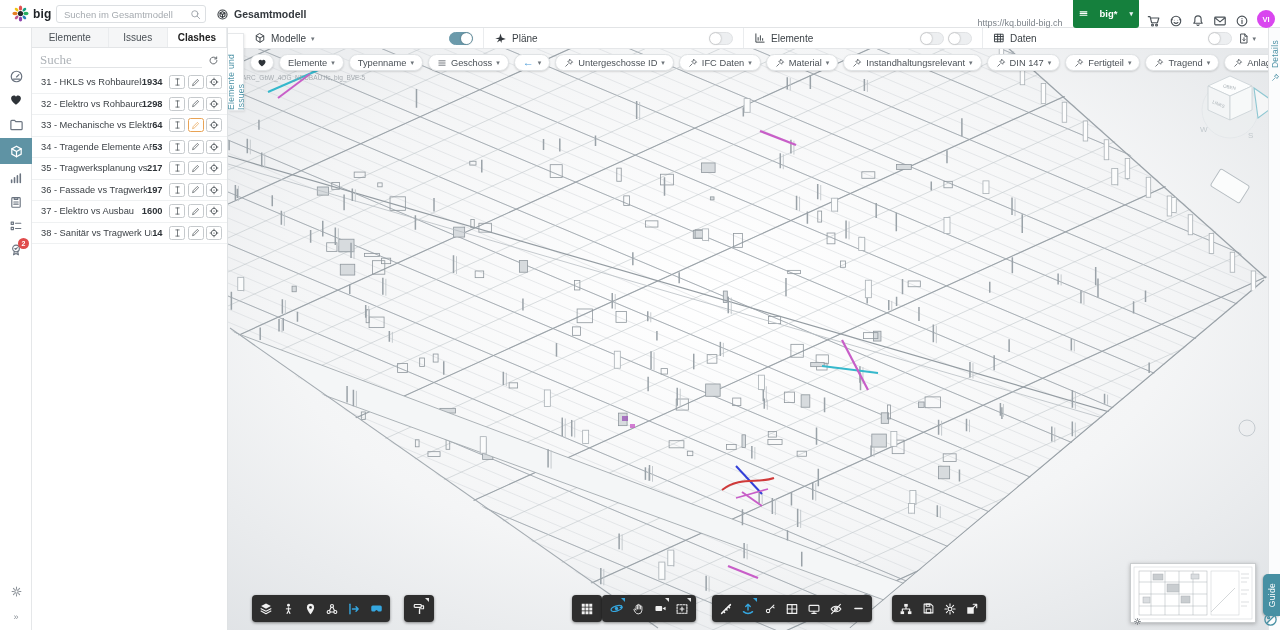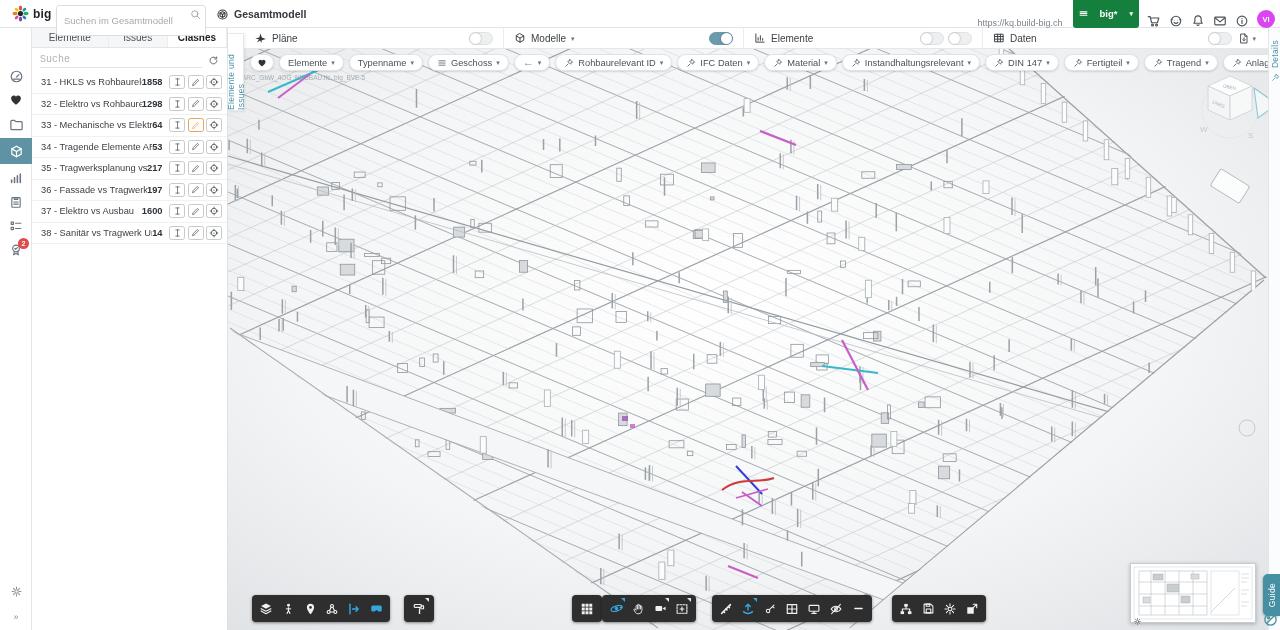--- a/index.html
+++ b/index.html
@@ -5,21 +5,21 @@
 *{box-sizing:border-box;margin:0;padding:0}
 html,body{width:1280px;height:630px;overflow:hidden;background:#fff;
   font-family:"Liberation Sans",sans-serif;-webkit-font-smoothing:antialiased}
 body{position:relative;font-size:10px;color:#333}
 
 
 .header{position:absolute;top:0;left:0;width:1280px;height:28px;background:#fff;
   border-bottom:1px solid #e2e4e6;z-index:40;display:flex;align-items:center}
 .logo{display:flex;align-items:center;gap:4px;margin-left:12px}
 .logo-txt{font-size:12px;font-weight:bold;color:#1e2226;letter-spacing:.2px}
-.hdr-search{position:absolute;left:56px;top:5px;width:150px;height:31px}
+.hdr-search{position:absolute;left:56px;top:5px;width:150px;height:18px}
 .hdr-search input{width:100%;height:100%;border:1px solid #dcdfe2;border-radius:3px;
   padding:0 20px 0 7px;font-size:9.5px;color:#444;outline:none;font-family:inherit}
 .hdr-search input::placeholder{color:#a6abb0}
 .hdr-search .sic{position:absolute;right:5px;top:3.5px;color:#9aa0a6}
 .gm{position:absolute;left:216px;top:0;height:28px;display:flex;align-items:center;gap:5px;
   color:#33383d;font-size:10.5px;font-weight:bold}
 .hdr-right{position:absolute;right:5px;top:0;height:28px;display:flex;align-items:flex-end;gap:8px}
 .hdr-url{font-size:9px;color:#7c838a;margin-right:2px}
 .ws-btn{background:#15803d;color:#fff;border-radius:3px;height:30px;display:flex;align-items:center;
   gap:12px;padding:0 6px;font-size:9.5px;font-weight:bold}
@@ -40,22 +40,22 @@
 
 
 .panel{position:absolute;left:32px;top:28px;width:196px;height:602px;background:#fff;
   border-right:1px solid #dfe2e4;z-index:34}
 .tabs{display:flex;height:20px;border-bottom:1px solid #e3e5e7}
 .tab{flex:1;display:flex;align-items:center;justify-content:center;font-size:10px;color:#4a5056;
   background:#f5f6f7;border-right:1px solid #eaecee;cursor:pointer}
 .tab:first-child{flex:1.3}
 .tab.active{background:#fff;font-weight:bold;color:#222}
 .psearch{height:24px;display:flex;align-items:center;padding:0 8px;gap:6px}
-.psearch input{flex:1;border:none;border-bottom:1px solid #e2e4e6;font-size:10px;height:16px;
-  outline:none;color:#444;font-family:Liberation Mono, monospace}
+.psearch input{flex:1;border:none;border-bottom:1px solid #e2e4e6;font-size:13px;height:16px;
+  outline:none;color:#444;font-family:Liberation Serif, serif}
 .psearch input::placeholder{color:#aeb3b8}
 .psearch .ric{color:#565c62}
 .clash-row{height:21.5px;display:flex;align-items:center;border-bottom:1px solid #eff1f2;
   padding:0 5px 0 9px;cursor:pointer}
 .clash-label{flex:1;font-size:9.3px;color:#3a3f44;white-space:nowrap;overflow:hidden}
 .clash-count{font-size:9.3px;font-weight:bold;color:#2e3338;margin-right:4px}
 .row-btn{width:16px;height:14px;border:1px solid #c6cacd;border-radius:2.5px;display:flex;
   align-items:center;justify-content:center;color:#4c5257;margin-left:2.5px;background:#fff}
 .row-btn.hl{border-color:#e8a355;color:#e8a355}
 .rail-bottom{position:absolute;left:0;bottom:8px;width:32px;display:flex;flex-direction:column;
@@ -284,21 +284,21 @@
     <span class="ric">
       <svg class="ic" width="11" height="11" viewBox="0 0 16 16">
           <path d="M13 8a5 5 0 1 1-1.4-3.5"></path>
           <path d="M12.6 2.8v2.9H9.7"></path>
         </svg>
     </span>
   </div>
   <div id="clash-list">
   <div class="clash-row">
     <span class="clash-label">31 - HKLS vs Rohbaurelevant</span>
-    <span class="clash-count">1858</span>
+    <span class="clash-count">1934</span>
     <span class="row-btn">
       <svg class="ic" width="9" height="10" viewBox="0 0 16 16">
             <path d="M5 2.5h6M5 13.5h6M8 2.5v11"></path>
           </svg>
     </span>
     <span class="row-btn btn-edit">
       <svg class="ic" width="9" height="9" viewBox="0 0 16 16">
             <path d="M3 13l1-3.2 7.3-7.3 2.2 2.2L6.2 12z"></path>
           </svg>
     </span>
@@ -1005,39 +1005,39 @@
       <rect x="402" y="396" width="5" height="4" fill="#c85ec8" opacity="0.8"></rect>
     </g>
     <g>
       <rect x="985" y="148" width="34" height="20" rx="2" transform="rotate(32 1002 158)" fill="#fbfcfc" stroke="#b5bcc1" stroke-width="0.9"></rect>
       <circle cx="1019" cy="400" r="8" fill="none" stroke="#c5cbd0" stroke-width="1"></circle>
       <text x="14" y="52" font-size="6.5" fill="#8e959b" opacity="0.75">ARC_GbW_4OG_NEUBAU.ifc, big_BVE-5</text>
     </g>
   </svg>
 
   <div class="layerbar">
-    <div class="lsec" style="width:260px">
-      <span class="lg">
-        <svg width="13" height="13" viewBox="0 0 16 16">
-            <path d="M8 1.8l1.6 5 4.9 1.7-4.9 1.6-.5 3.4-1.5-2.9-4.1 2.3 2.6-4L1.5 8l5-1.2z" fill="#33383d"></path>
-          </svg>
-        <span>Pläne</span>
-      </span>
-      <span class="tgl"></span>
-    </div>
     <div class="lsec" style="width:240px">
       <span class="lg">
         <svg class="ic" width="12" height="12" viewBox="0 0 16 16">
             <path d="M8 2.3l5 2.9v5.6l-5 2.9-5-2.9V5.2z"></path>
             <path d="M3 5.2l5 2.9 5-2.9M8 8.1v5.6"></path>
           </svg>
         <span>Modelle</span>
         <span class="crt">▾</span>
       </span>
       <span class="tgl on"></span>
+    </div>
+    <div class="lsec" style="width:260px">
+      <span class="lg">
+        <svg width="13" height="13" viewBox="0 0 16 16">
+            <path d="M8 1.8l1.6 5 4.9 1.7-4.9 1.6-.5 3.4-1.5-2.9-4.1 2.3 2.6-4L1.5 8l5-1.2z" fill="#33383d"></path>
+          </svg>
+        <span>Pläne</span>
+      </span>
+      <span class="tgl"></span>
     </div>
     <div class="lsec" style="width:239px">
       <span class="lg">
         <svg class="ic" width="12" height="12" viewBox="0 0 16 16">
             <path d="M2.5 2.5v11h11"></path>
             <path d="M5.5 11V7.5M8.5 11V5M11.5 11V8.8"></path>
           </svg>
         <span>Elemente</span>
       </span>
       <span class="tglpair">
@@ -1101,21 +1101,21 @@
     </span>
 
   <span class="pill">
     <span class="pic pin-ic">
       <svg class="ic" width="10" height="10" viewBox="0 0 16 16">
             <path d="M9.3 2.2l4.5 4.5-2.3.6-.8 2.7-4.7-4.7 2.7-.8z"></path>
             <path d="M6.6 9.4L2.8 13.2"></path>
           </svg>
     </span>
 
-    <span class="pill-label">Rohbaurelevant ID</span>
+    <span class="pill-label">Untergeschosse ID</span>
     <span class="crt">▾</span>
   </span>
 
   <span class="pill">
     <span class="pic pin-ic">
       <svg class="ic" width="10" height="10" viewBox="0 0 16 16">
             <path d="M9.3 2.2l4.5 4.5-2.3.6-.8 2.7-4.7-4.7 2.7-.8z"></path>
             <path d="M6.6 9.4L2.8 13.2"></path>
           </svg>
     </span>

